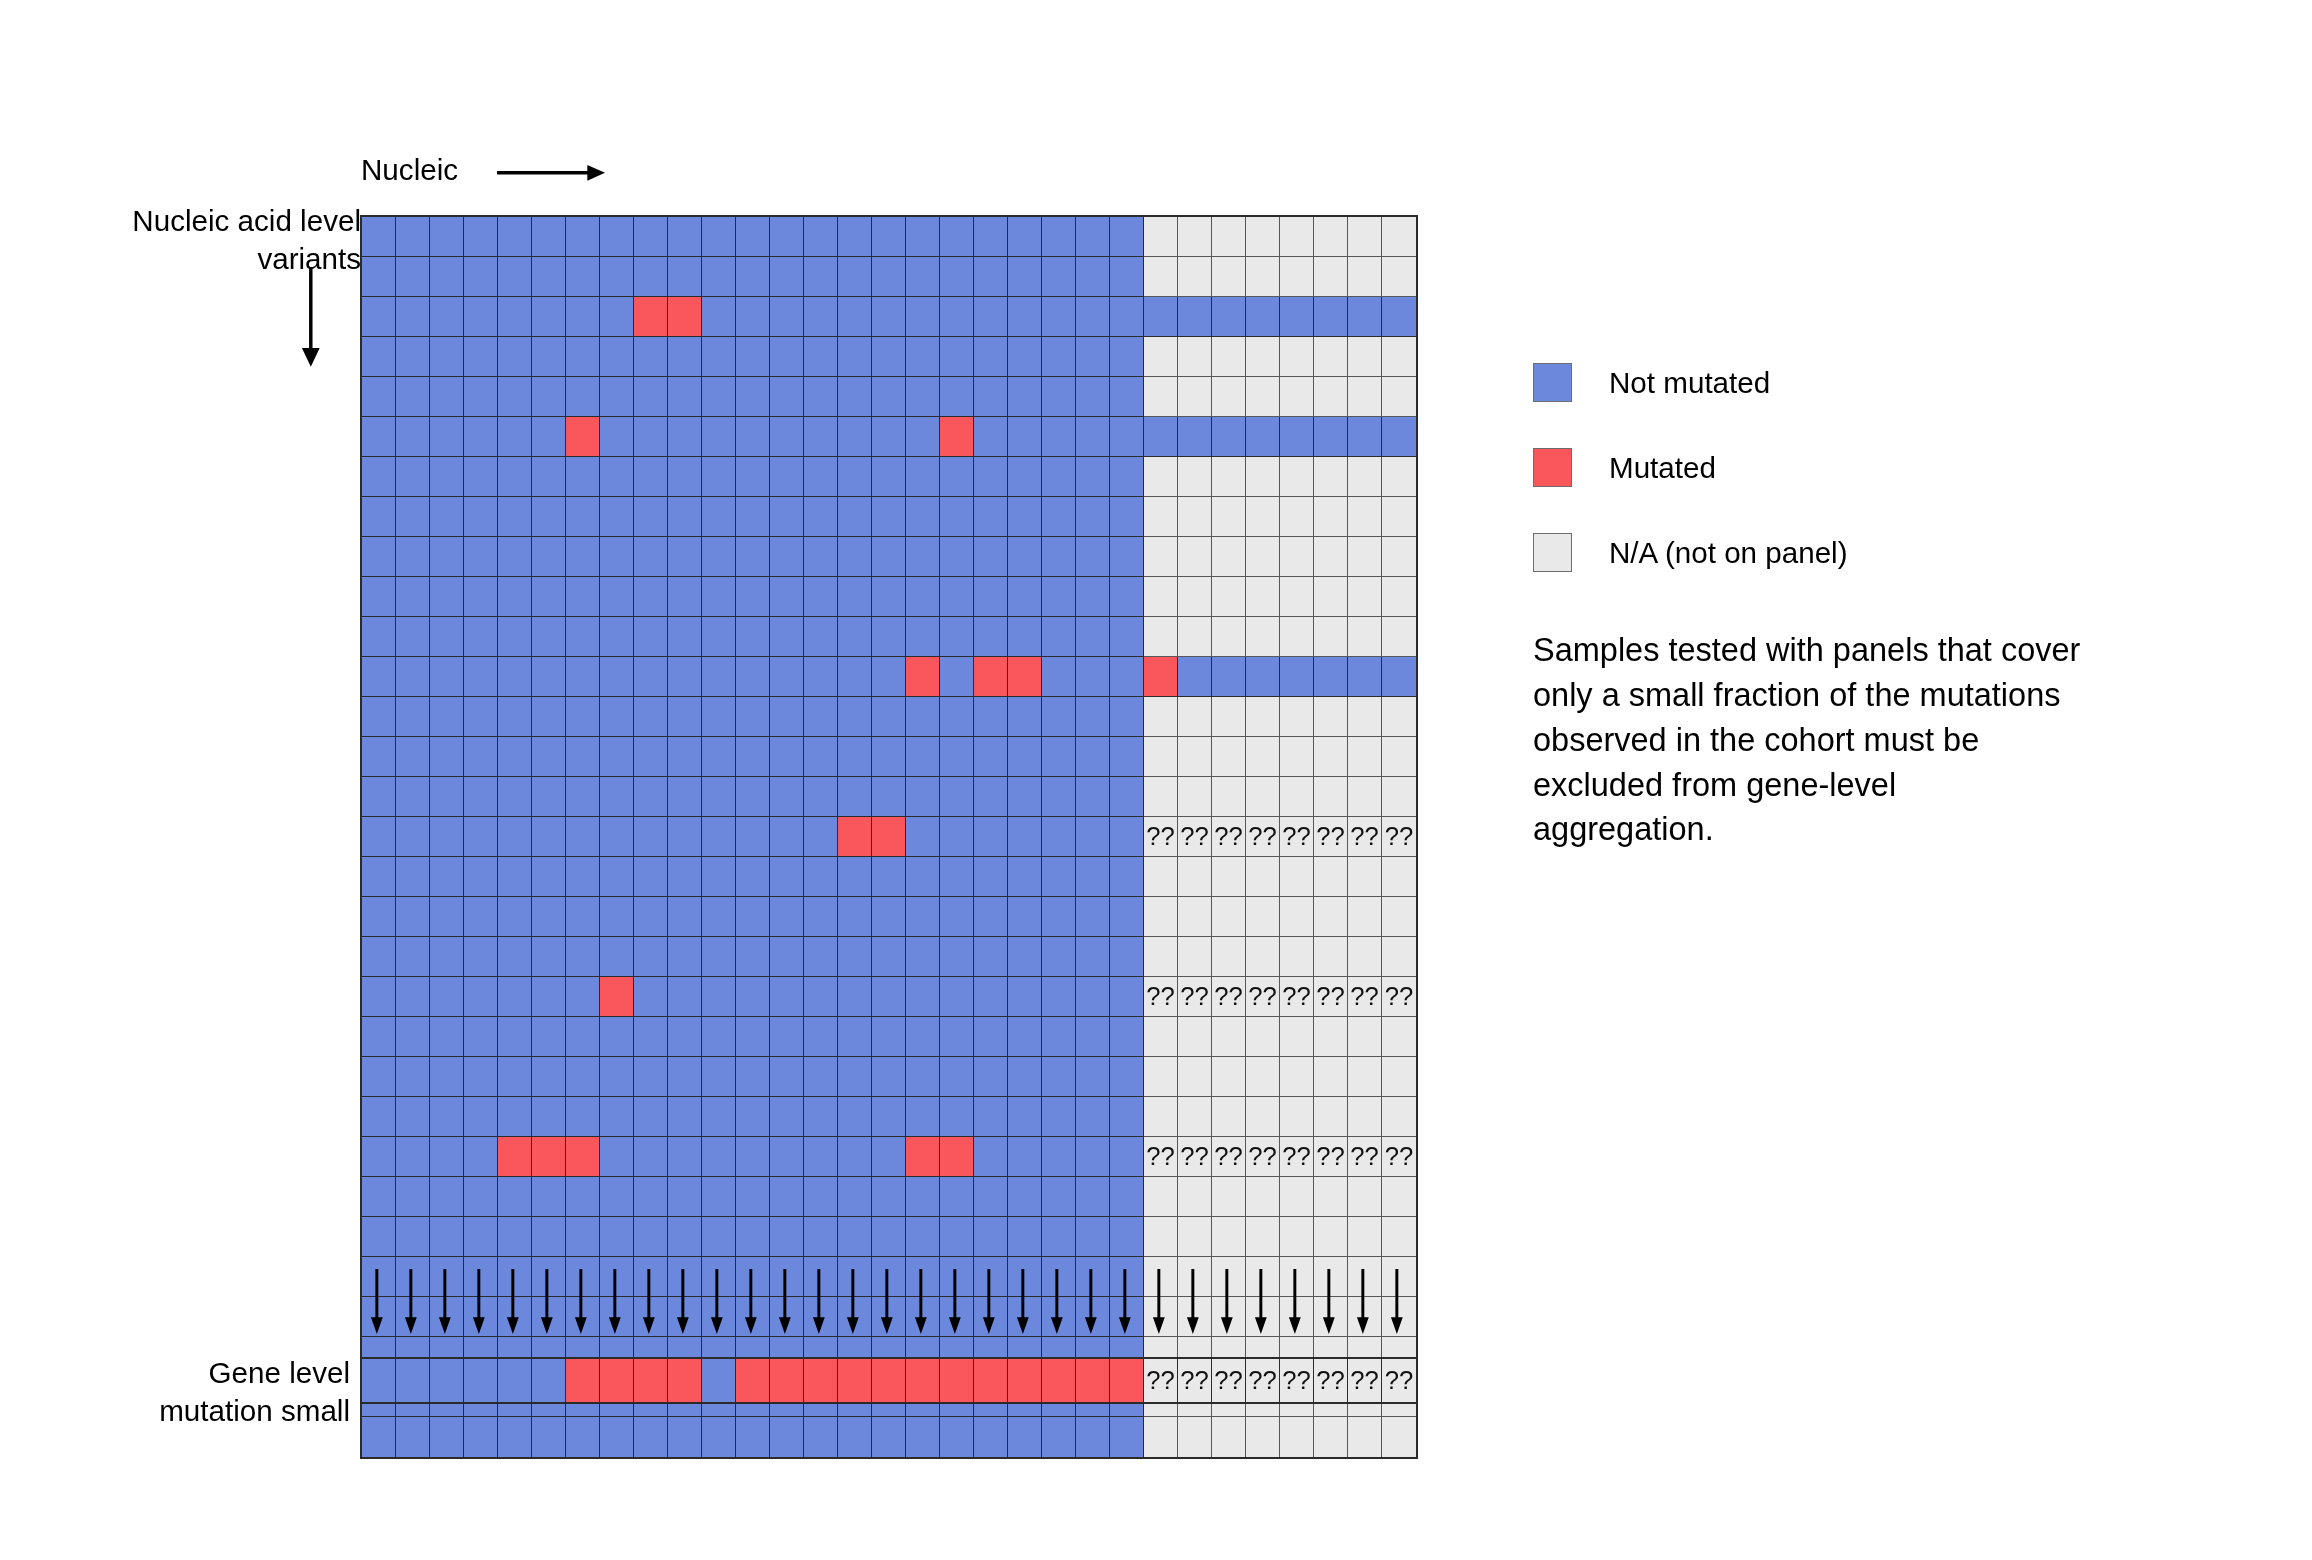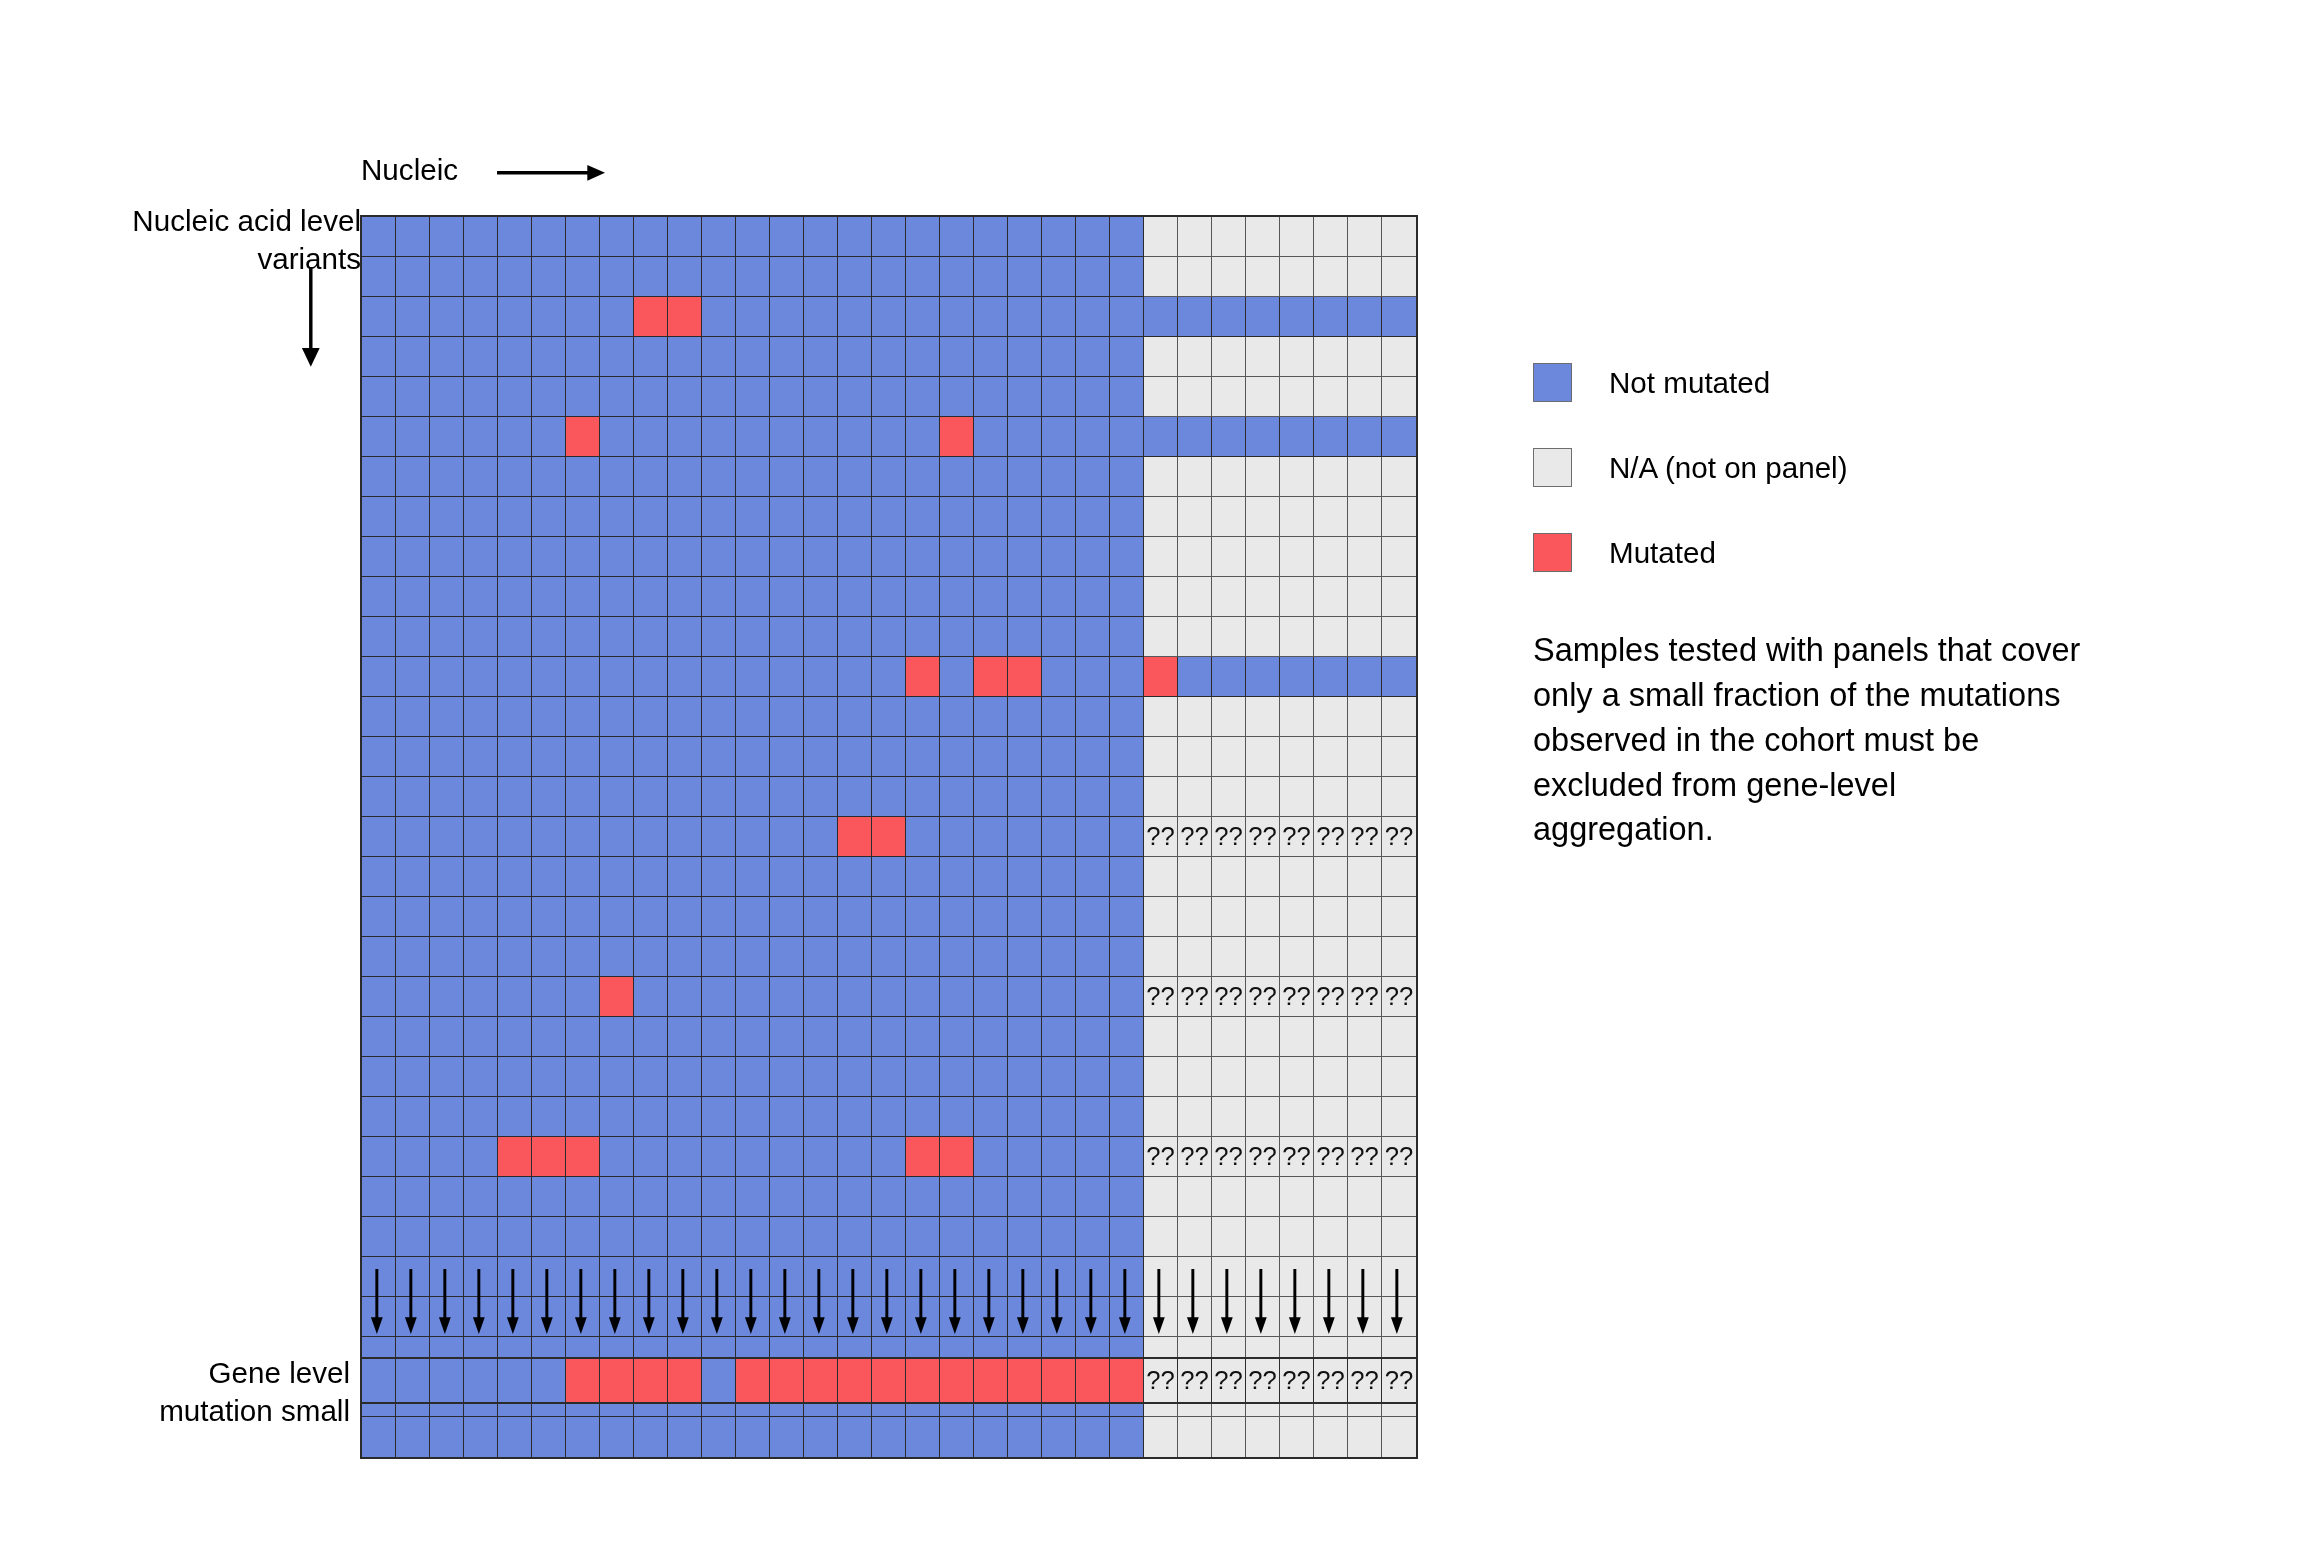--- a/index.html
+++ b/index.html
@@ -1320,23 +1320,23 @@
     <div class="gcell c-na q">?</div>
     <div class="gcell c-na q last-col">?</div>
   </div>
 
 <div class="abs" id="legend">
     <div class="legend-item">
       <div class="swatch" style="background: rgb(107, 136, 221);"></div>
       <div class="legend-text">Not mutated</div>
     </div>
     <div class="legend-item">
+      <div class="swatch" style="background: rgb(249, 87, 92);"></div>
+      <div class="legend-text">Mutated</div>
+    </div>
+    <div class="legend-item">
       <div class="swatch" style="background: rgb(233, 233, 233);"></div>
       <div class="legend-text">N/A (not on panel)</div>
     </div>
-    <div class="legend-item">
-      <div class="swatch" style="background: rgb(249, 87, 92);"></div>
-      <div class="legend-text">Mutated</div>
-    </div>
   </div>
 
 <div class="abs" id="note">Samples tested with panels that cover only a small fraction of the mutations observed in the cohort must be excluded from gene-level aggregation.</div>
 
 
 </body></html>

